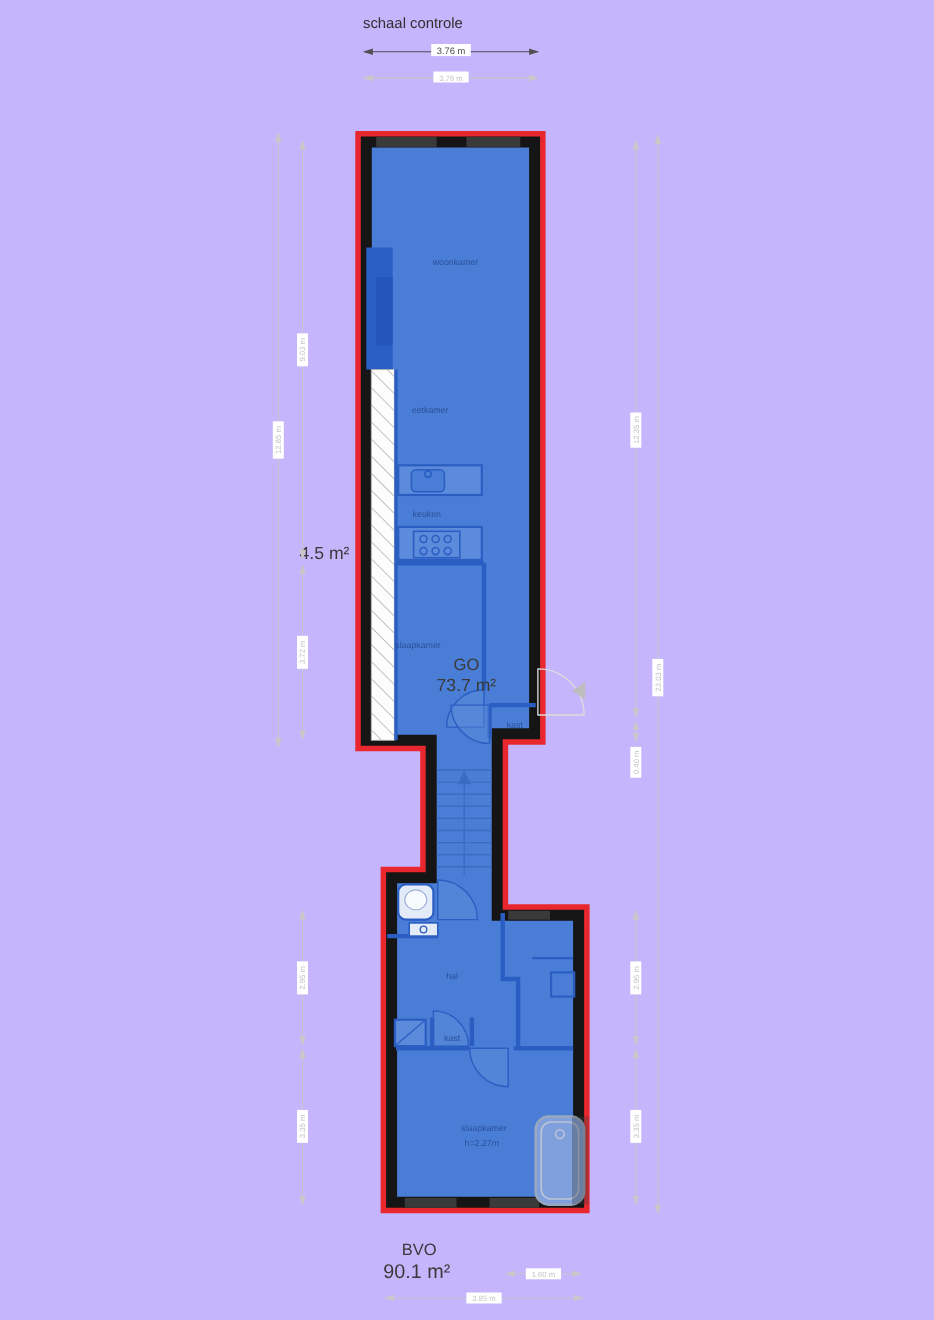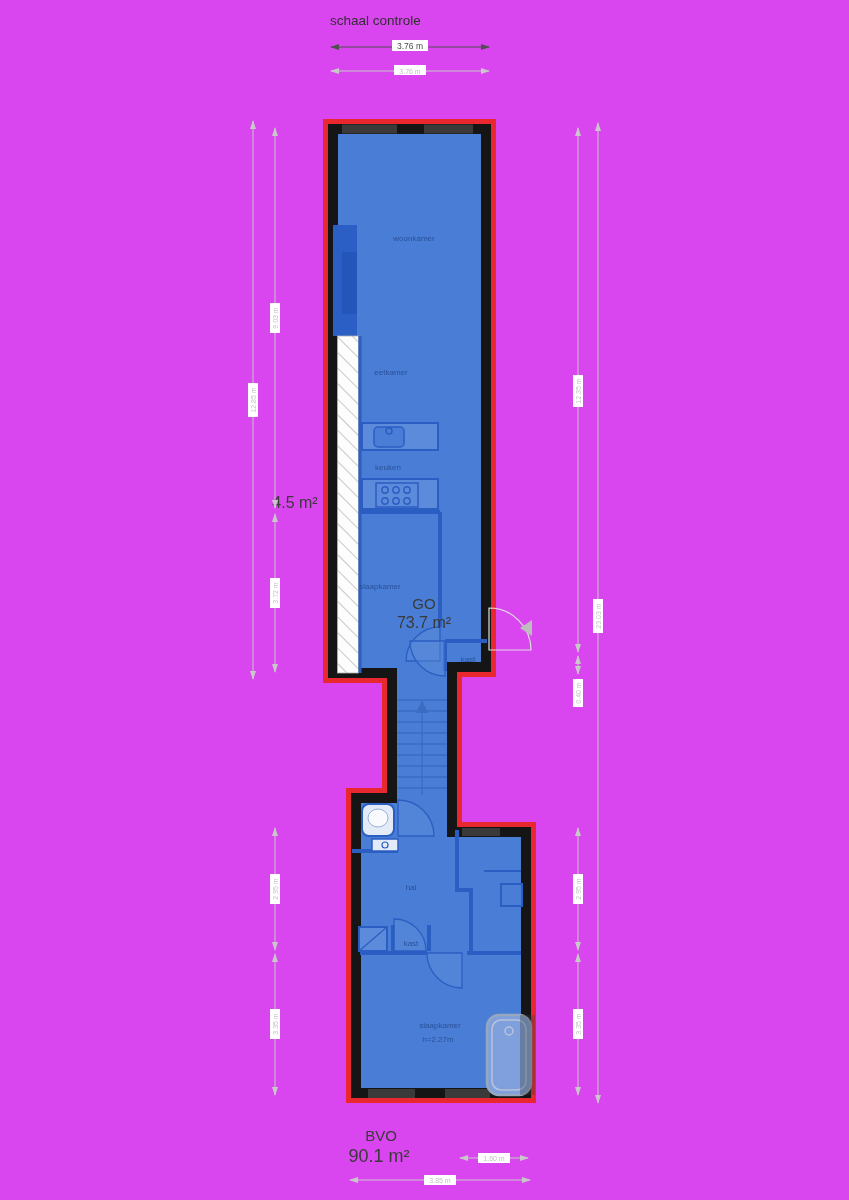--- a/index.html
+++ b/index.html
@@ -1,16 +1,16 @@
 <!DOCTYPE html>
 <html><head>
 <meta charset="utf-8">
 <style>
   html,body{margin:0;padding:0;background:#ffffff;}
-  .canvas{position:relative;width:849px;height:1200px;background:#d946ef;overflow:hidden;
+  .canvas{position:relative;width:849px;height:1200px;background:#c4b5fd;overflow:hidden;
           font-family:"Liberation Sans","DejaVu Sans",sans-serif;}
   svg text{font-family:"Liberation Sans","DejaVu Sans",sans-serif;}
   .dim-label{fill:#c2c2c2;font-size:7px;}
   .dim-label-dark{fill:#4a4a4a;font-size:8.5px;}
   .room-label{fill:#24488f;fill-opacity:.85;font-size:8px;}
   .big-label{fill:#3a3a3a;}
 </style>
 </head>
 <body>
 

